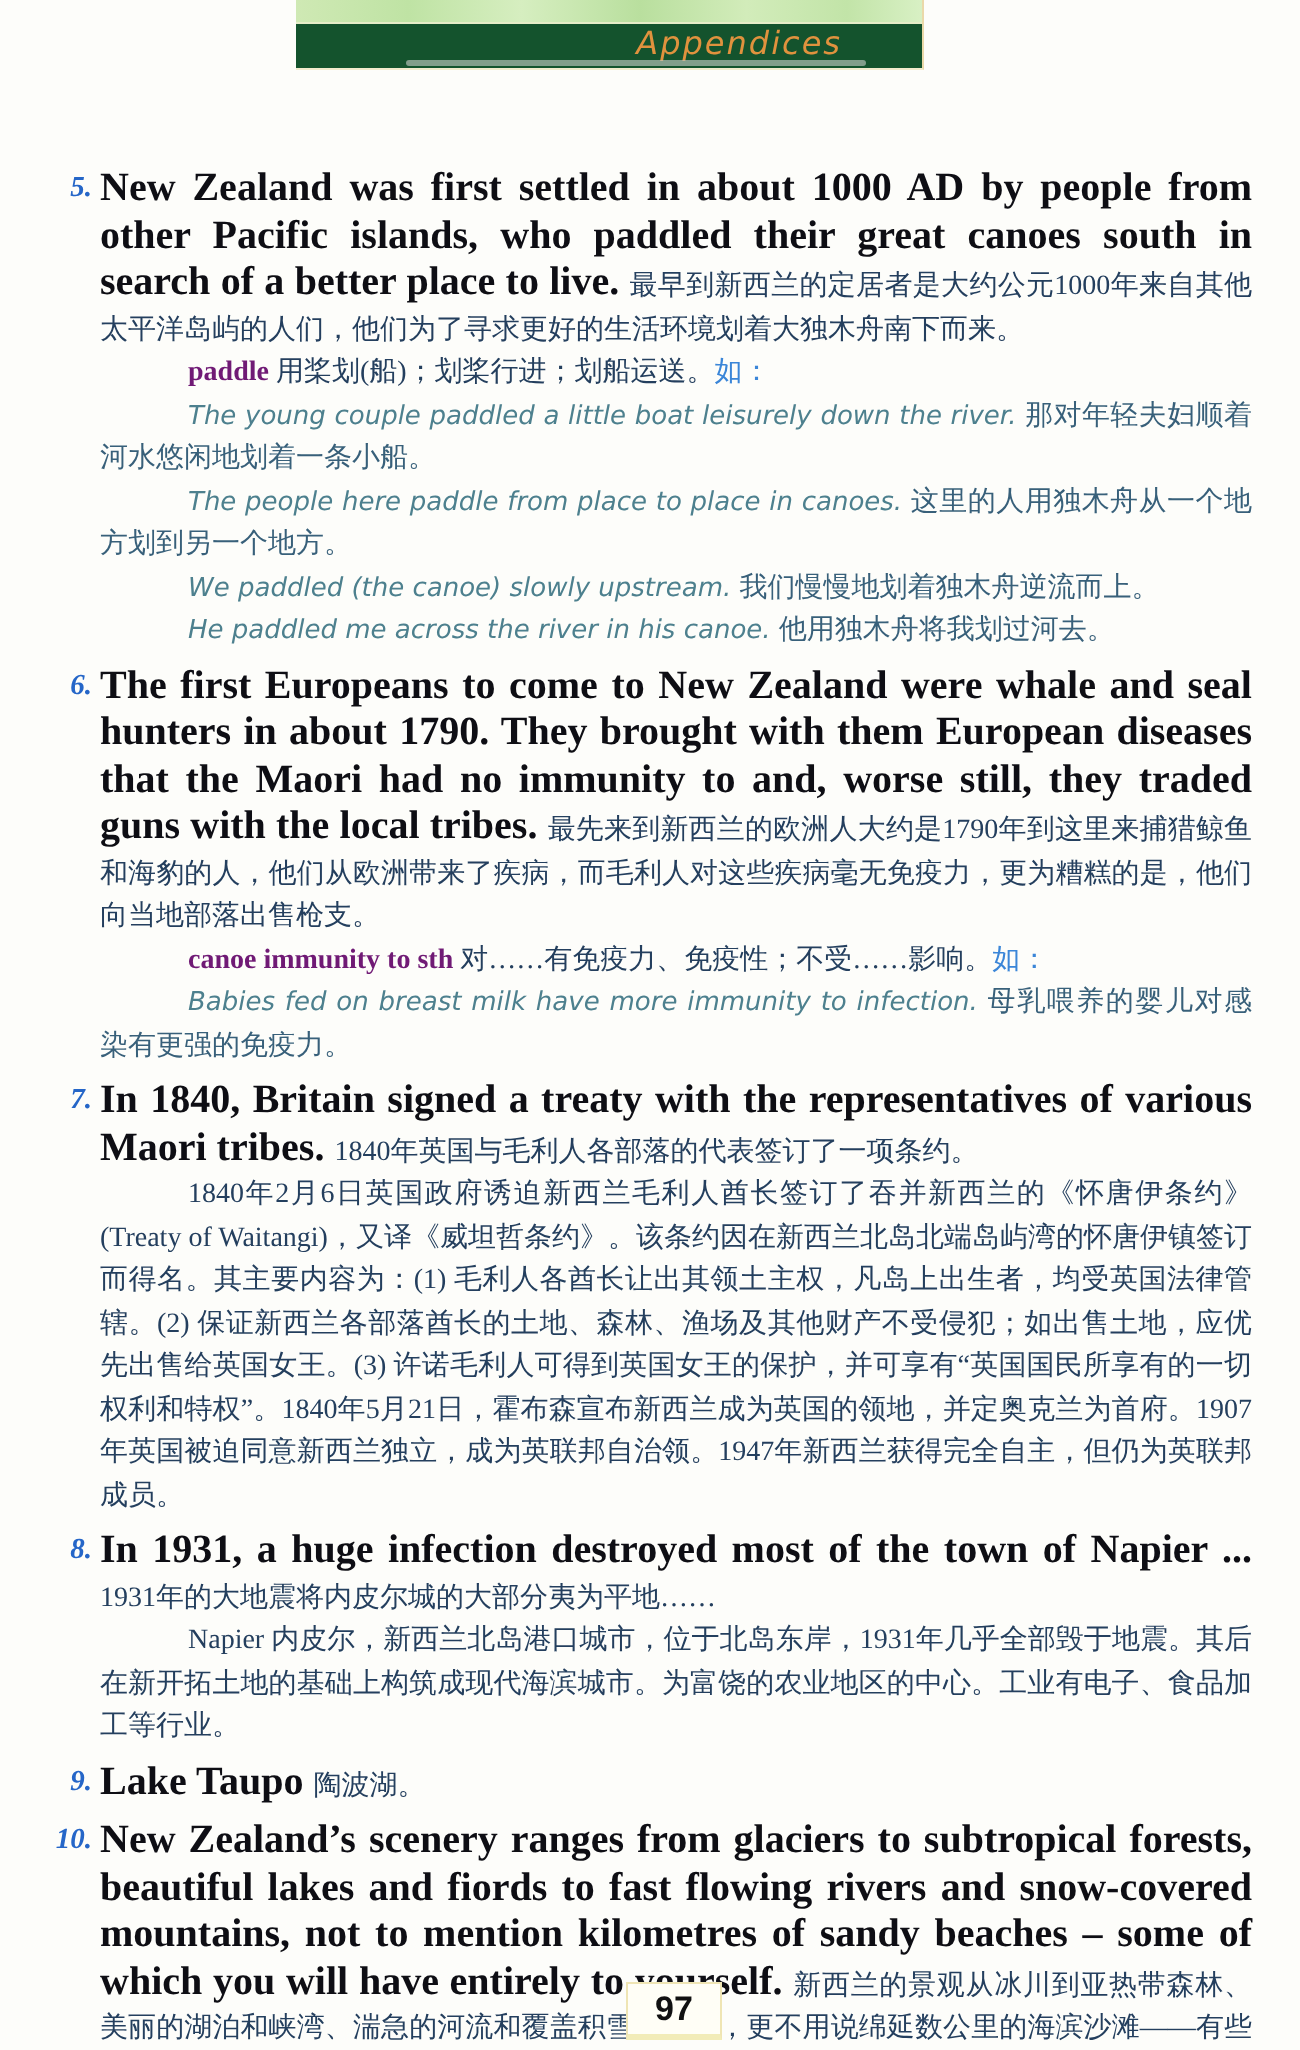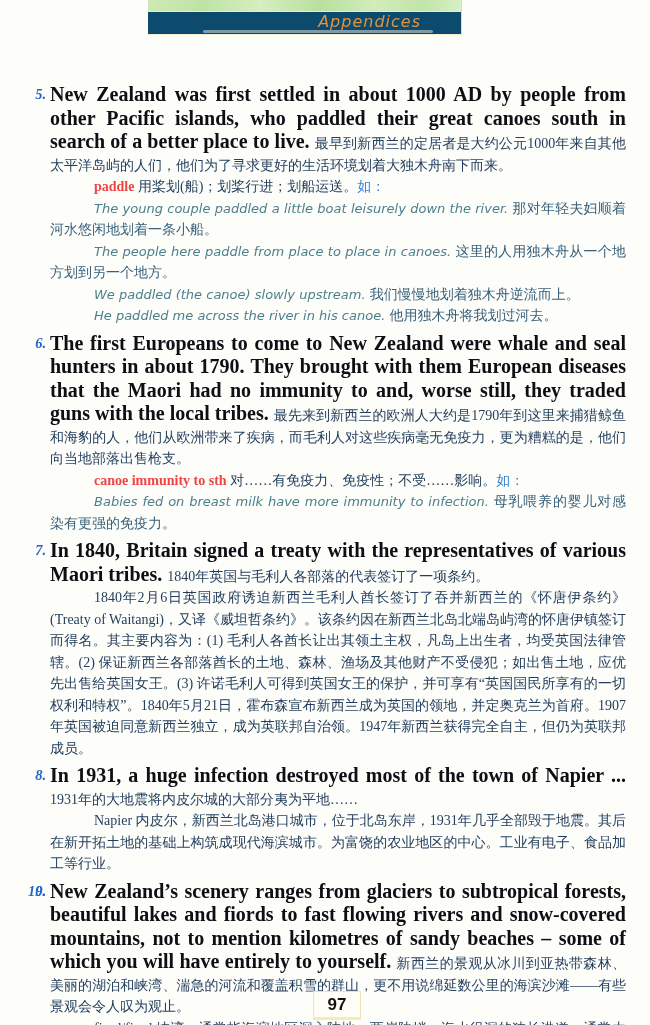--- a/index.html
+++ b/index.html
@@ -4,21 +4,21 @@
 <style>
   html,body{margin:0;padding:0;}
   body{
     width:650px;height:1025px;position:relative;overflow:hidden;
     background:#fdfdfa;
     font-family:"Liberation Serif", serif;
   }
   
   .header-block{
     position:absolute;left:148px;top:0;width:313px;height:34px;
-    background:#0c4a6e;
+    background:#14532d;
     border-right:1px solid #ead9a9;
     border-bottom:1px solid #f3ecce;
   }
   .header-photo{
     position:absolute;left:0;top:0;right:0;height:11px;
     background:linear-gradient(90deg,#cfe9b4 0%,#bfe3a4 18%,#d6eec0 36%,#b9df9e 55%,#d2ecba 72%,#c2e4a8 88%,#d8f0c4 100%);
     border-bottom:1px solid #e6edc8;
   }
   .header-title{
     position:absolute;left:0;right:40px;top:12px;text-align:right;
@@ -36,21 +36,21 @@
   }
   .item{position:relative;padding-left:28px;margin-bottom:6px;}
   .num{
     position:absolute;left:0;top:0;width:24px;text-align:right;
     color:#2566c8;font-weight:bold;font-style:italic;font-size:14.5px;
   }
   .para{margin:0;text-align:justify;}
   .para.indent{text-indent:44px;}
   .s-b{font-weight:bold;color:#0e0e14;font-size:20px;}
   .s-c{color:#243f5e;}
-  .s-k{color:#ef4444;font-weight:bold;}
+  .s-k{color:#701a75;font-weight:bold;}
   .s-u{color:#3b86d8;}
   .s-e{
     font-family:"DejaVu Sans", sans-serif;font-style:italic;
     font-size:13px;color:#4d808e;
   }
   .s-x{color:#38607a;}
   
   .page-num-box{
     position:absolute;left:313px;top:991px;width:46px;height:25px;
     background:#fffef6;
@@ -101,20 +101,21 @@
     <div class="item">
       <span class="num">8.</span>
       <div>
         <p class="para"><span class="s-b">In 1931, a huge infection destroyed most of the town of Napier ... </span><span class="s-c">1931年的大地震将内皮尔城的大部分夷为平地……</span></p>
         <p class="para indent"><span class="s-c">Napier 内皮尔，新西兰北岛港口城市，位于北岛东岸，1931年几乎全部毁于地震。其后在新开拓土地的基础上构筑成现代海滨城市。为富饶的农业地区的中心。工业有电子、食品加工等行业。</span></p>
       </div>
     </div>
     <div class="item">
       <span class="num">9.</span>
       <div>
+        <p class="para"><span class="s-b">Lake Taupo </span><span class="s-c">陶波湖。</span></p>
       </div>
     </div>
     <div class="item">
       <span class="num">10.</span>
       <div>
         <p class="para"><span class="s-b">New Zealand’s scenery ranges from glaciers to subtropical forests, beautiful lakes and fiords to fast flowing rivers and snow-covered mountains, not to mention kilometres of sandy beaches – some of which you will have entirely to yourself. </span><span class="s-c">新西兰的景观从冰川到亚热带森林、美丽的湖泊和峡湾、湍急的河流和覆盖积雪的群山，更不用说绵延数公里的海滨沙滩——有些景观会令人叹为观止。</span></p>
         <p class="para indent"><span class="s-c">fiord/fjord 峡湾，通常指海滨地区深入陆地、两岸陡峭、海水很深的狭长港道，通常由冰川作用而成。新西兰的“峡湾国家公园”（Fiordland National Park）是联合国确认的世界自然遗产地区。</span></p>
       </div>
     </div>
   </div>

